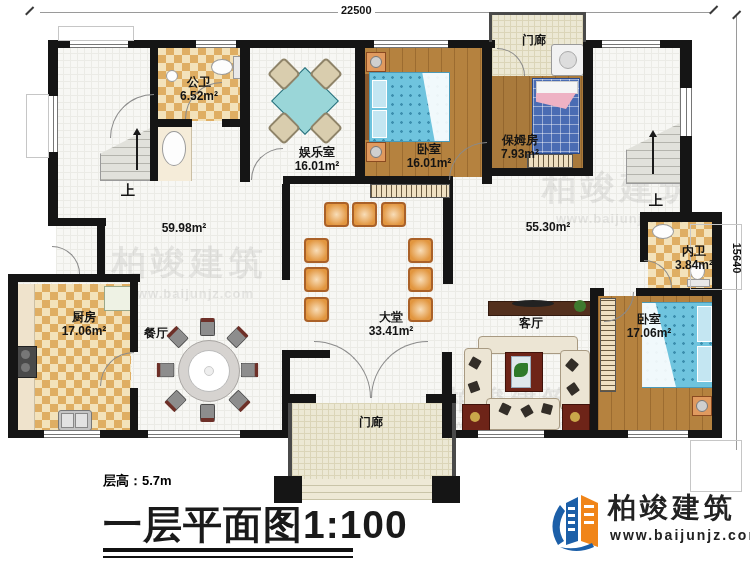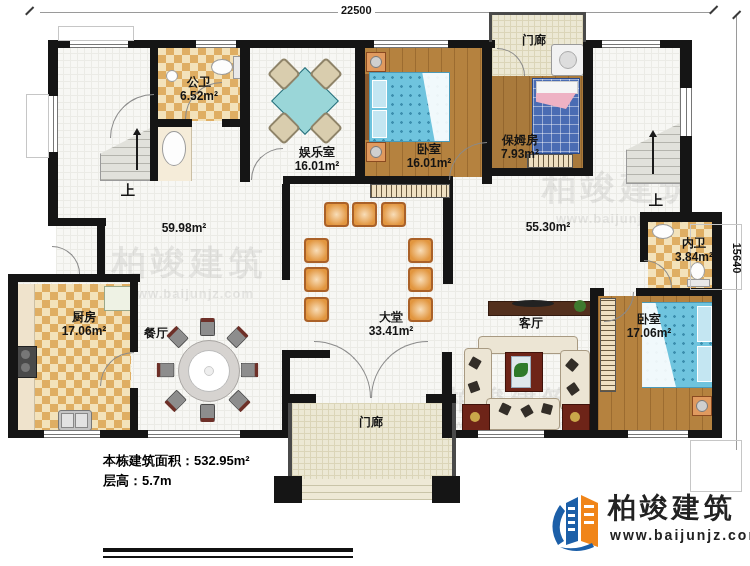--- a/index.html
+++ b/index.html
@@ -256,30 +256,30 @@
 
   <div class="rlabel" style="left:199px;top:76px"><span>公卫</span><span class="area">6.52m²</span></div>
   <div class="rlabel" style="left:317px;top:146px"><span>娱乐室</span><span class="area">16.01m²</span></div>
   <div class="rlabel" style="left:429px;top:143px"><span>卧室</span><span class="area">16.01m²</span></div>
   <div class="rlabel" style="left:534px;top:34px"><span>门廊</span></div>
   <div class="rlabel" style="left:520px;top:134px"><span>保姆房</span><span class="area">7.93m²</span></div>
   <div class="rlabel" style="left:128px;top:182px;font-size:14px"><span>上</span></div>
   <div class="rlabel" style="left:656px;top:192px;font-size:14px"><span>上</span></div>
   <div class="rlabel" style="left:184px;top:222px"><span>59.98m²</span></div>
   <div class="rlabel" style="left:548px;top:221px"><span>55.30m²</span></div>
-  <div class="rlabel" style="left:694px;top:237px"><span>内卫</span><span class="area">3.84m²</span></div>
+  <div class="rlabel" style="left:694px;top:245px"><span>内卫</span><span class="area">3.84m²</span></div>
   <div class="rlabel" style="left:649px;top:313px"><span>卧室</span><span class="area">17.06m²</span></div>
   <div class="rlabel" style="left:531px;top:317px"><span>客厅</span></div>
   <div class="rlabel" style="left:391px;top:311px"><span>大堂</span><span class="area">33.41m²</span></div>
   <div class="rlabel" style="left:156px;top:327px"><span>餐厅</span></div>
   <div class="rlabel" style="left:84px;top:311px"><span>厨房</span><span class="area">17.06m²</span></div>
   <div class="rlabel" style="left:371px;top:416px"><span>门廊</span></div>
 
-  <div class="ftext" style="left:103px;top:452px;font-size:13px;font-weight:bold"><span>本栋建筑面积：</span><span>532.95m²</span></div>
   <div class="ftext" style="left:103px;top:472px;font-size:13px;font-weight:bold"><span>层高：</span><span>5.7m</span></div>
+  <div class="ftext" style="left:103px;top:498px;font-size:39px;font-weight:600;letter-spacing:1px;color:#1a1a1a"><span>一层平面图</span><span>1:100</span></div>
   <div style="position:absolute;left:103px;top:548px;width:250px;height:4px;background:#111"></div>
   <div style="position:absolute;left:103px;top:556px;width:250px;height:2px;background:#111"></div>
 
   <div style="position:absolute;left:548px;top:487px;width:196px;height:74px">
     <span style="position:absolute;left:0;top:2px">
       <svg width="56" height="64" viewBox="0 0 56 64">
         <path d="M10 56 Q-2 36 12 16 L17 22 Q7 38 16 52 Z" fill="#1c5fa8"></path>
         <polygon points="18,14 30,8 30,52 18,56" fill="#1c5fa8"></polygon>
         <rect x="20" y="18" width="7" height="3" fill="#fff"></rect>
           <rect x="20" y="25" width="7" height="3" fill="#fff"></rect>

